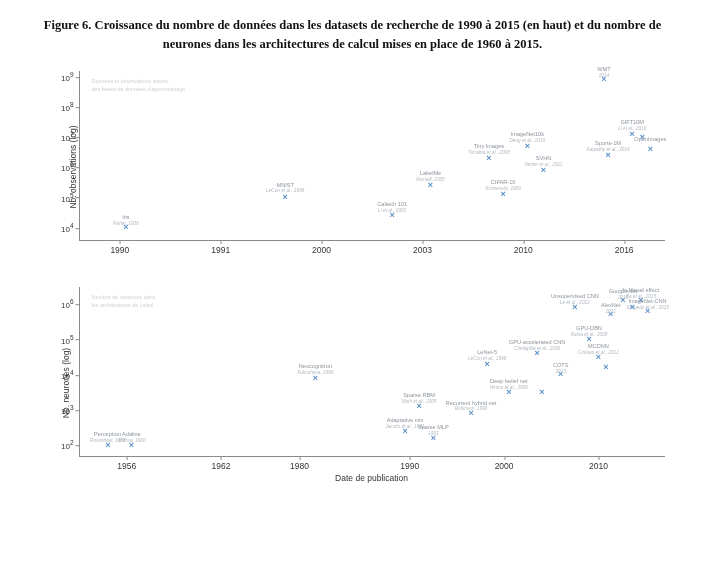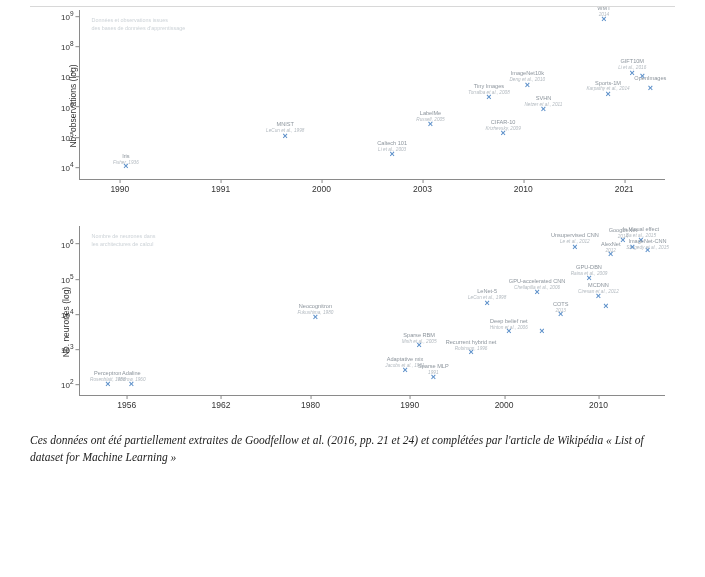--- a/index.html
+++ b/index.html
@@ -167,34 +167,35 @@
     left: 30px; right: 30px;
     top: 0;
     border-top: 1px solid #d8d8d8;
   }
 </style>
 </head>
 <body>
 
 <div class="page">
 
+  <div class="figure-title">Figure 6. Croissance du nombre de données dans les datasets de recherche de 1990 à 2015 (en haut) et du nombre de neurones dans les architectures de calcul mises en place de 1960 à 2015.</div>
 
   <div class="charts">
 
     <div class="chart-block" id="chart-top">
       <div class="y-axis-label">Nb. observations (log)</div>
       <div class="plot-frame">
         <div class="legend-note">Données et observations issues
 des bases de données d'apprentissage</div>
       <div class="x-tick" style="left: 40.3448px;">1990</div>
           <div class="x-tick" style="left: 141.207px;">1991</div>
           <div class="x-tick" style="left: 242.069px;">2000</div>
           <div class="x-tick" style="left: 342.931px;">2003</div>
           <div class="x-tick" style="left: 443.793px;">2010</div>
-          <div class="x-tick" style="left: 544.655px;">2021</div>
+          <div class="x-tick" style="left: 544.655px;">2016</div>
           <div class="y-tick" style="top: 156.929px;">10<sup>4</sup></div>
           <div class="y-tick" style="top: 126.75px;">10<sup>5</sup></div>
           <div class="y-tick" style="top: 96.5714px;">10<sup>6</sup></div>
           <div class="y-tick" style="top: 66.3929px;">10<sup>7</sup></div>
           <div class="y-tick" style="top: 36.2143px;">10<sup>8</sup></div>
           <div class="y-tick" style="top: 6.03571px;">10<sup>9</sup></div>
           <div class="point" style="left: 46.3966px; top: 156.929px;"></div>
           <div class="plabel" style="left: 46.3966px; top: 142.929px;">
             <span class="pname">Iris</span>
             <span class="pcite">Fisher, 1936</span>
@@ -259,21 +260,21 @@
       <div class="x-axis-label"></div>
     </div>
 
     <div class="chart-block" id="chart-bottom">
       <div class="y-axis-label">Nb. neurones (log)</div>
       <div class="plot-frame">
         <div class="legend-note">Nombre de neurones dans
 les architectures de calcul</div>
       <div class="x-tick" style="left: 47.1774px;">1956</div>
           <div class="x-tick" style="left: 141.532px;">1962</div>
-          <div class="x-tick" style="left: 231px;">1980</div>
+          <div class="x-tick" style="left: 220px;">1980</div>
           <div class="x-tick" style="left: 330.242px;">1990</div>
           <div class="x-tick" style="left: 424.597px;">2000</div>
           <div class="x-tick" style="left: 518.952px;">2010</div>
           <div class="y-tick" style="top: 158.438px;">10<sup>2</sup></div>
           <div class="y-tick" style="top: 123.229px;">10<sup>3</sup></div>
           <div class="y-tick" style="top: 88.0208px;">10<sup>4</sup></div>
           <div class="y-tick" style="top: 52.8125px;">10<sup>5</sup></div>
           <div class="y-tick" style="top: 17.6042px;">10<sup>6</sup></div>
           <div class="point" style="left: 28.3065px; top: 158.438px;"></div>
           <div class="plabel" style="left: 28.3065px; top: 144.438px;">
@@ -362,22 +363,19 @@
           </div>
           <div class="point" style="left: 568.016px; top: 24.6458px;"></div>
           <div class="plabel" style="left: 568.016px; top: 11.6458px;">
             <span class="pname">ImageNet-CNN</span>
             <span class="pcite">Szegedy et al., 2015</span>
           </div>
           <div class="point" style="left: 552.919px; top: 21.125px;"></div>
           <div class="point" style="left: 526.5px; top: 80.9792px;"></div>
           <div class="point" style="left: 462.339px; top: 105.625px;"></div>
         </div>
+      <div class="x-axis-label">Date de publication</div>
     </div>
 
   </div>
 
-  <div class="caption">
-    <span class="hr-top"></span>
-    <span>Ces données ont été partiellement extraites de Goodfellow et al. (2016, pp. 21 et 24) et complétées par l'article de Wikipédia « List of dataset for Machine Learning »</span>
-  </div>
 
 </div>
 
 </body></html>

